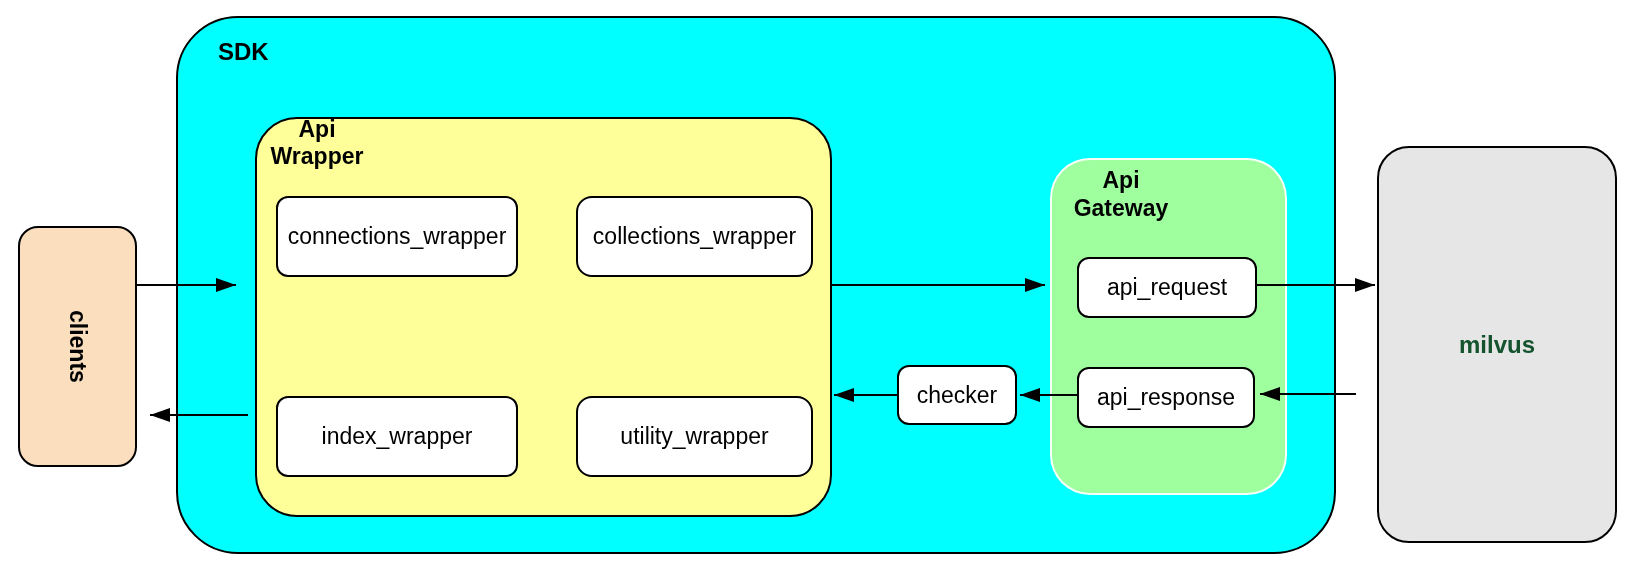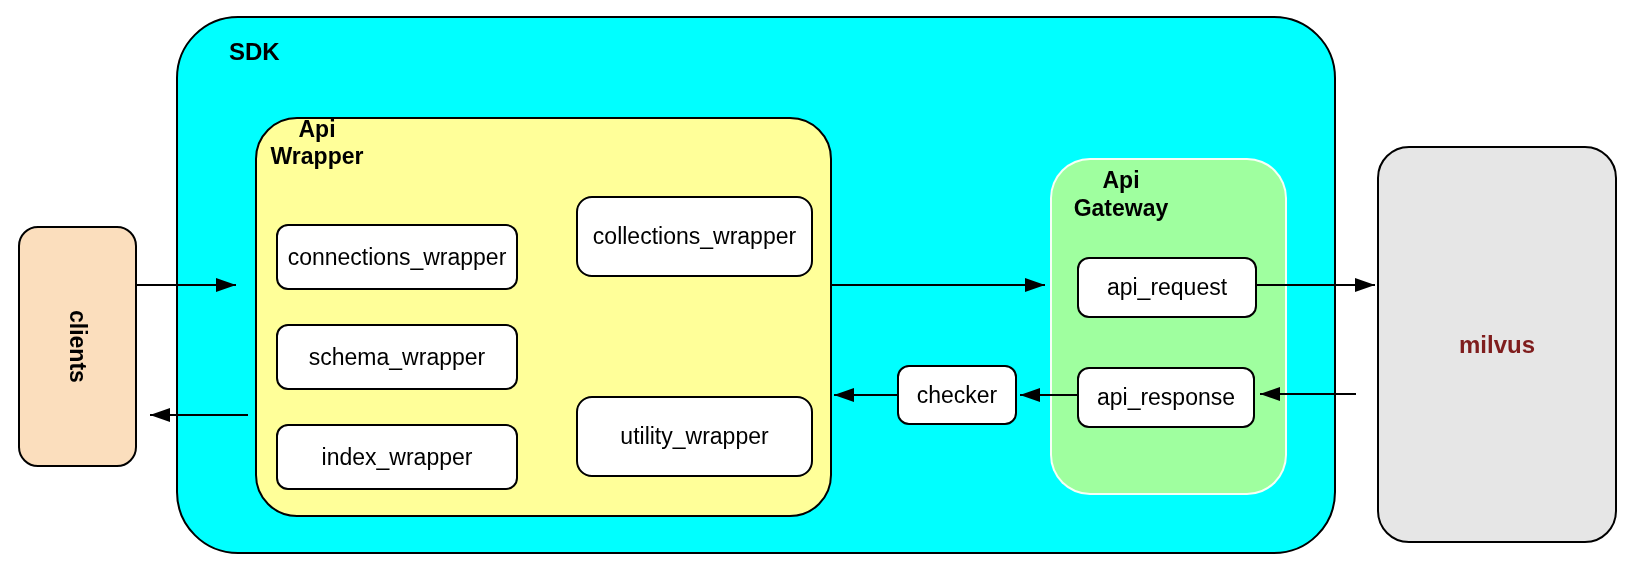--- a/index.html
+++ b/index.html
@@ -54,45 +54,45 @@
     position: absolute;
     box-sizing: border-box;
     background: var(--node-fill, #ffffff);
     border: 2px solid var(--stroke, #000);
     border-radius: 12px;
     display: flex; align-items: center; justify-content: center;
     font-size: 23px;
     color: #000;
     white-space: nowrap;
   }
-  .wrap-c1 { left: 276px; width: 242px; height: 66px; margin-top: 28px; }
+  .wrap-c1 { left: 276px; width: 242px; height: 81px; }
   .wrap-c2 { left: 576px; width: 237px; height: 81px; border-radius: 16px; }
   .wrap-r1 { top: 196px; }
   .wrap-r2 { top: 296px; }
   .wrap-r3 { top: 396px; }
   .api-request-node  { left: 1077px; top: 257px; width: 180px; height: 61px; }
   .api-response-node { left: 1077px; top: 367px; width: 178px; height: 61px; }
   .checker-node      { left: 897px;  top: 365px; width: 120px; height: 60px; }
   
   .hdr {
     position: absolute;
     font-weight: bold;
     color: #000;
     white-space: pre-line;
   }
-  .sdk-label { left: 229px; top: 38px; font-size: 24px; }
+  .sdk-label { left: 218px; top: 38px; font-size: 24px; }
   .api-wrapper-label {
     left: 256px; top: 116px; width: 122px;
     font-size: 23px; line-height: 27px; text-align: center;
   }
   .api-gateway-label {
     left: 1060px; top: 166px; width: 122px;
     font-size: 23px; line-height: 28px; text-align: center;
   }
-  .milvus-label { font-weight: bold; font-size: 24px; color: #7f1d1d; }
+  .milvus-label { font-weight: bold; font-size: 24px; color: #14532d; }
   .clients-label {
     font-weight: bold; font-size: 23px; color: #000;
     writing-mode: vertical-rl;
   }
   
   #connectors {
     position: absolute;
     left: 0; top: 0;
     pointer-events: none;
   }
@@ -116,23 +116,20 @@
 
   <div class="shape api-wrapper-box"></div>
   <div class="hdr api-wrapper-label">Api
 Wrapper</div>
 
   <div class="node wrap-c1 wrap-r1">
     <span>connections_wrapper</span>
   </div>
   <div class="node wrap-c2 wrap-r1">
     <span>collections_wrapper</span>
-  </div>
-  <div class="node wrap-c1 wrap-r2">
-    <span>schema_wrapper</span>
   </div>
   <div class="node wrap-c1 wrap-r3">
     <span>index_wrapper</span>
   </div>
   <div class="node wrap-c2 wrap-r3">
     <span>utility_wrapper</span>
   </div>
 
   <div class="node checker-node">
     <span>checker</span>

